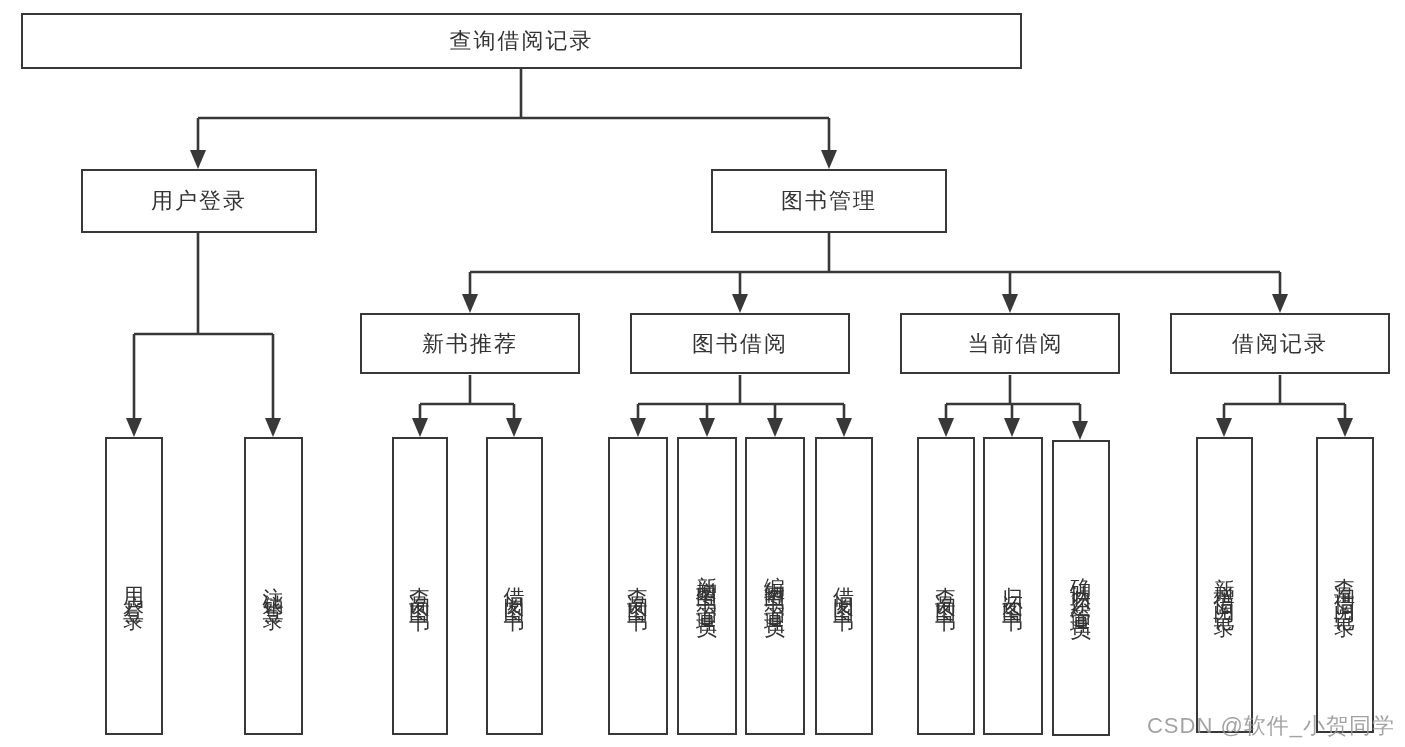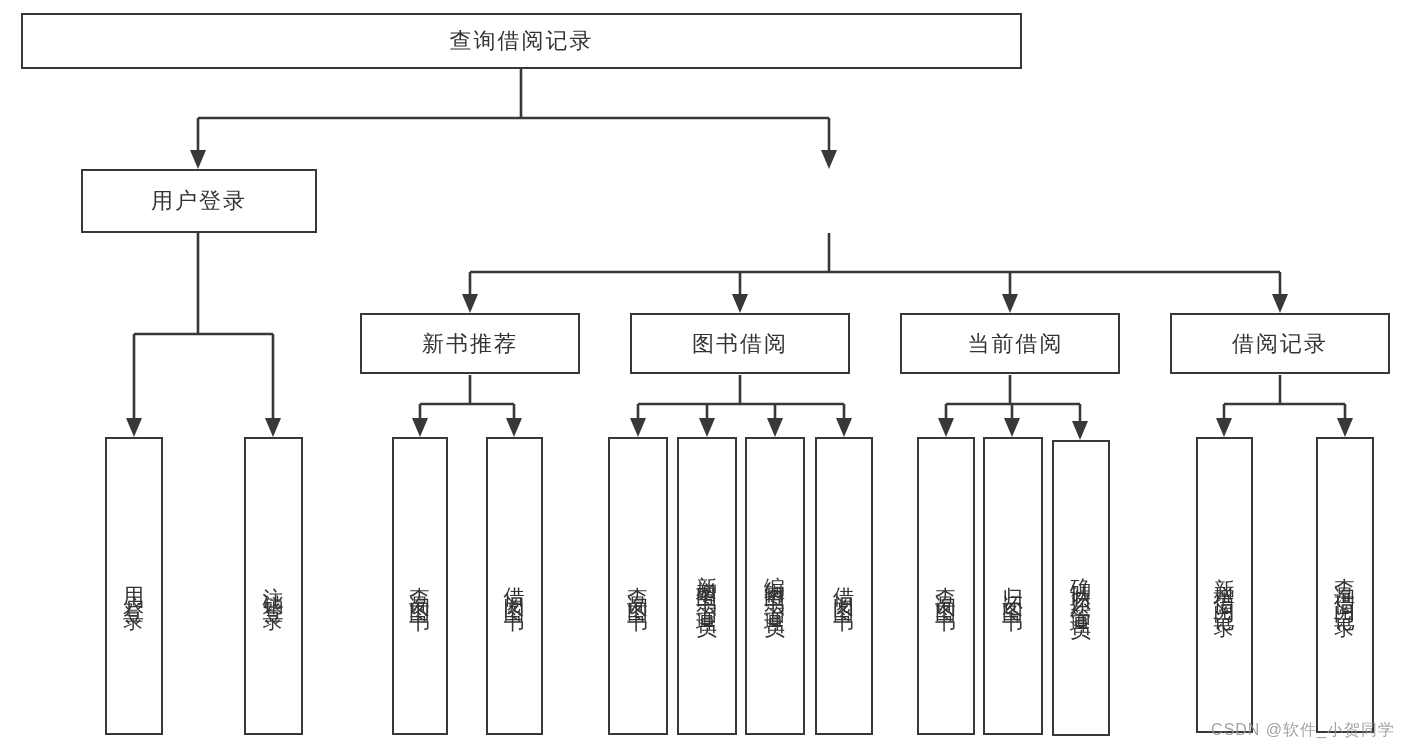--- a/index.html
+++ b/index.html
@@ -76,21 +76,21 @@
   .n-bb-borrow   { left: 815px;  top: 437px; width: 58px;   height: 298px; }
   .n-cb-query    { left: 917px;  top: 437px; width: 58px;   height: 298px; }
   .n-cb-return   { left: 983px;  top: 437px; width: 60px;   height: 298px; }
   .n-cb-confirm  { left: 1052px; top: 440px; width: 58px;   height: 296px; }
   .n-br-add      { left: 1196px; top: 437px; width: 57px;   height: 296px; }
   .n-br-query    { left: 1316px; top: 437px; width: 58px;   height: 296px; }
   .watermark {
     position: absolute;
     right: 10px;
     bottom: 6px;
-    font-size: 16px;
+    font-size: 22px;
     letter-spacing: 1px;
     color: rgba(150, 150, 150, 0.88);
     white-space: nowrap;
     z-index: 5;
   }
 </style>
 </head>
 <body>
 
 <div class="canvas">
@@ -131,20 +131,23 @@
     <polygon points="1337,418 1353,418 1345,437"></polygon>
   </svg>
 
   <div class="node n-root">
     <span class="hlabel">查询借阅记录</span>
   </div>
 
   <div class="node n-login-grp">
     <span class="hlabel">用户登录</span>
   </div>
+  <div class="node n-book-mgmt">
+    <span class="hlabel">图书管理</span>
+  </div>
 
   <div class="node n-newbook">
     <span class="hlabel">新书推荐</span>
   </div>
   <div class="node n-borrowing">
     <span class="hlabel">图书借阅</span>
   </div>
   <div class="node n-current">
     <span class="hlabel">当前借阅</span>
   </div>

